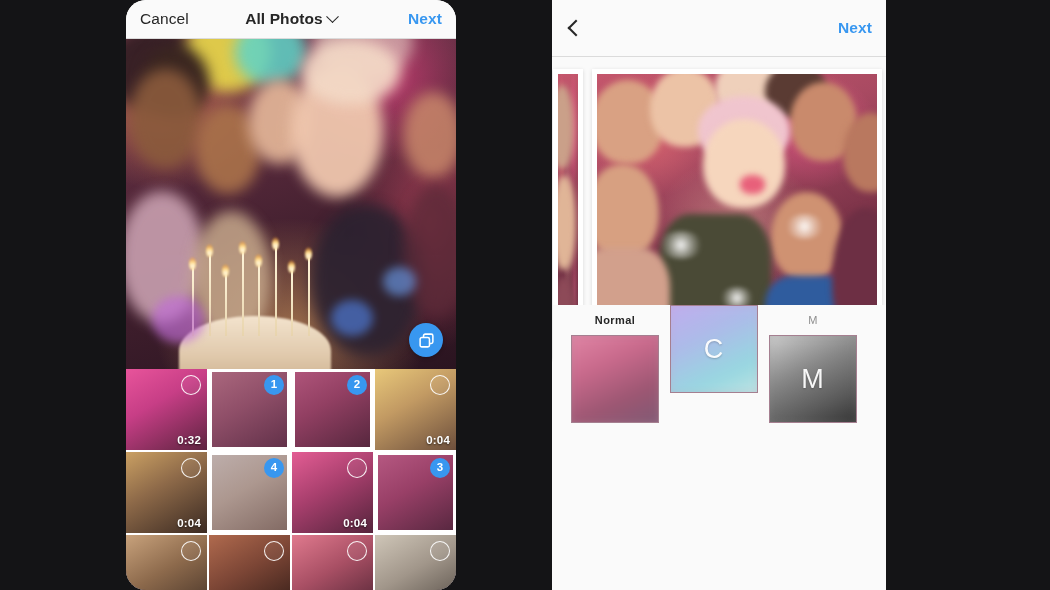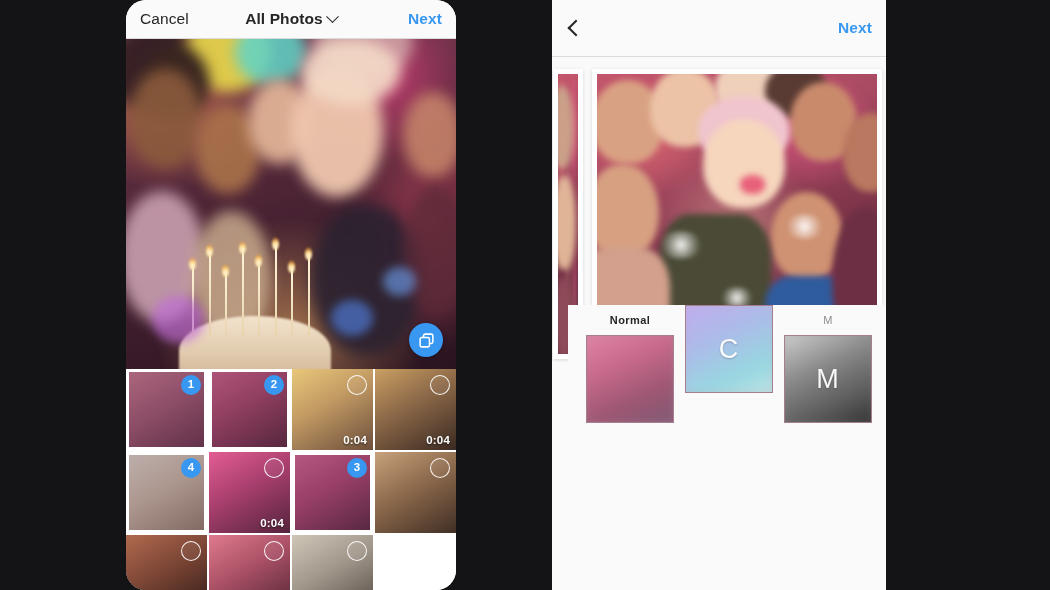--- a/index.html
+++ b/index.html
@@ -263,21 +263,21 @@
     position: absolute;
     border-radius: 50%;
     background: radial-gradient(circle, rgba(255,255,255,.95) 0%, rgba(255,255,255,.35) 45%, rgba(255,255,255,0) 78%);
     filter: blur(2px);
   }
 
   
   #filter-strip {
     position: absolute;
     top: 305px;
-    left: 16px;
+    left: 1px;
     width: 334px;
     height: 125px;
     background: #fafafa;
     overflow: hidden;
   }
   #filter-row {
     display: flex;
     gap: 11px;
     padding-left: 18px;
   }
@@ -393,20 +393,25 @@
 
       <div id="multiselect-fab">
         <svg width="17" height="17" viewBox="0 0 20 20">
           <rect x="6.5" y="2.5" width="11" height="11" rx="2" fill="none" stroke="#ffffff" stroke-width="1.8"></rect>
           <rect x="2.5" y="6.5" width="11" height="11" rx="2" fill="#3897f0" stroke="#ffffff" stroke-width="1.8"></rect>
         </svg>
       </div>
     </div>
 
     <div id="grid">
+        <div class="cell">
+          <div class="cell-img" style="background: linear-gradient(150deg, rgb(232, 84, 155) 0%, rgb(199, 62, 134) 40%, rgb(94, 36, 64) 100%);"></div>
+          <div class="circle-empty"></div>
+          <div class="duration">0:32</div>
+        </div>
         <div class="cell sel">
           <div class="cell-img" style="background: linear-gradient(150deg, rgb(217, 132, 158) 0%, rgb(176, 95, 126) 45%, rgb(109, 51, 80) 100%);"></div>
           <div class="badge">1</div>
         </div>
         <div class="cell sel">
           <div class="cell-img" style="background: linear-gradient(150deg, rgb(224, 106, 154) 0%, rgb(180, 74, 118) 42%, rgb(92, 38, 64) 100%);"></div>
           <div class="badge">2</div>
         </div>
         <div class="cell">
           <div class="cell-img" style="background: linear-gradient(150deg, rgb(232, 200, 122) 0%, rgb(194, 154, 99) 42%, rgb(109, 79, 60) 100%);"></div>

